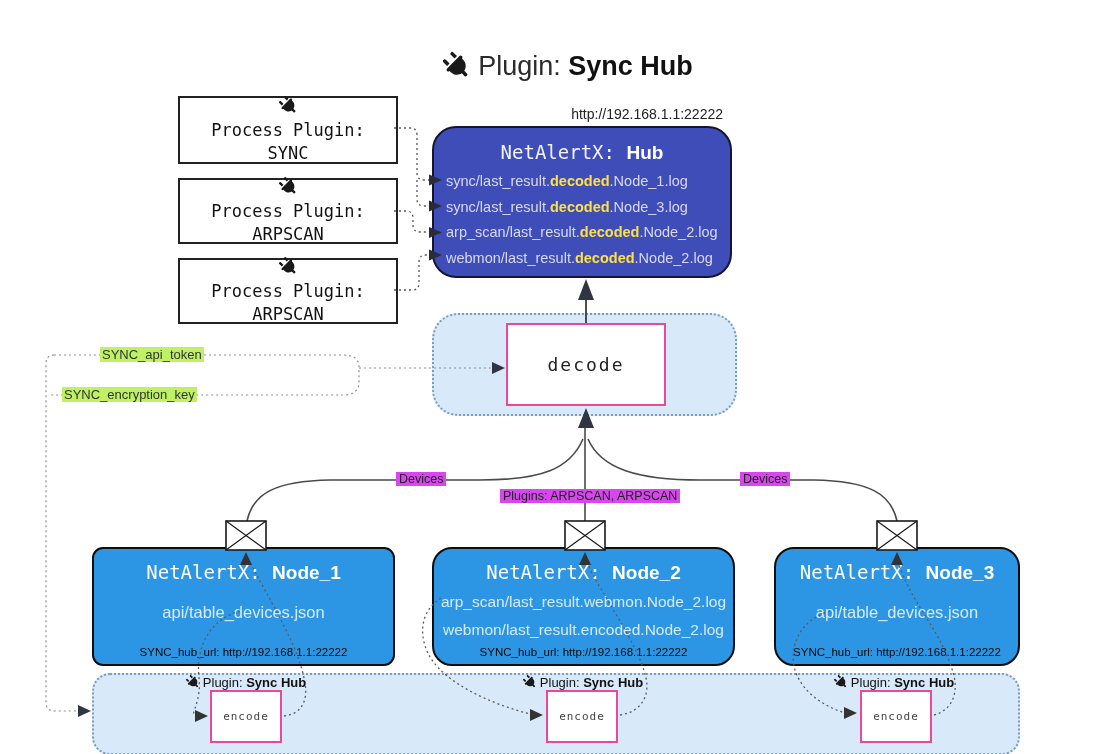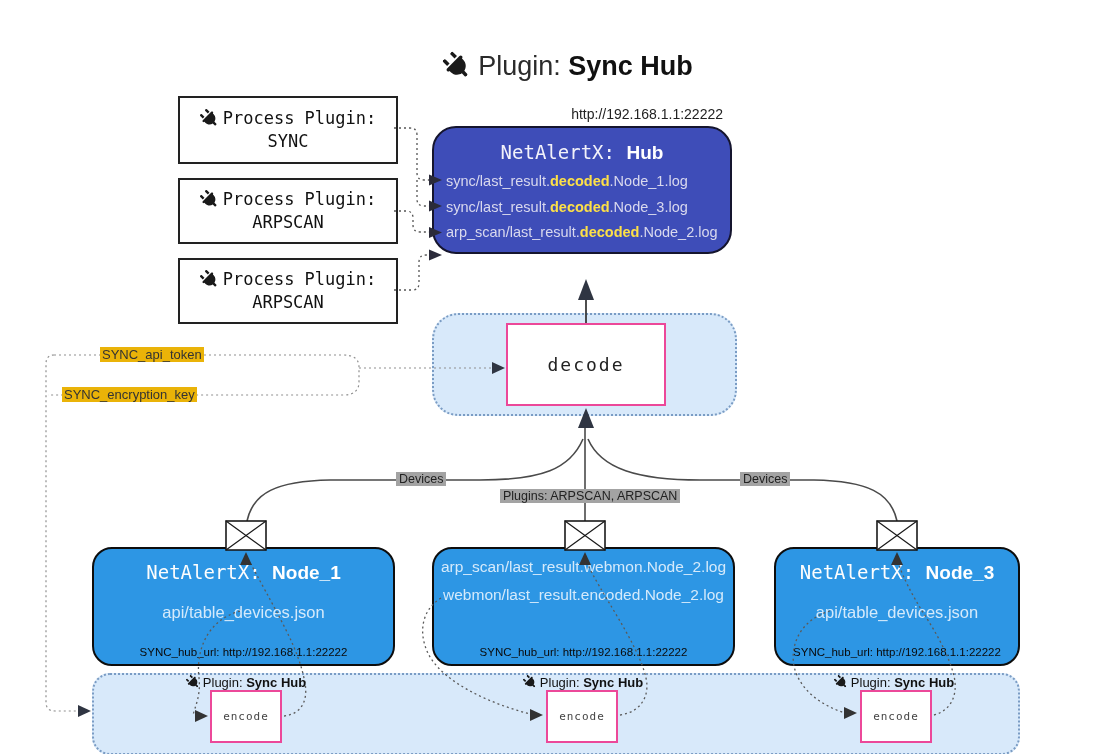--- a/index.html
+++ b/index.html
@@ -10,25 +10,25 @@
 
   
   .page-title{left:368px;top:16px;width:400px;height:44px;display:flex;align-items:center;justify-content:center;
               font-size:27px;color:#2b2b2b;gap:7px;z-index:2;}
   .page-title b{color:#111;font-weight:700;}
   .plug{fill:#1a1a1a;transform:rotate(-45deg);flex:0 0 auto;}
 
   
   .procbox{background:#fff;border:2px solid #222;z-index:2;display:flex;flex-direction:column;
            justify-content:center;align-items:center;font-size:17px;color:#111;line-height:23px;}
-  .procbox .l1{display:flex;align-items:center;gap:4px;}
+  .procbox .l1{display:flex;align-items:center;gap:4px;flex-direction:column;}
 
   
   .hub-url{left:423px;top:78px;width:300px;text-align:right;font-size:14px;color:#222;z-index:2;}
-  .hub{left:432px;top:98px;width:300px;height:128px;background:#3e4db8;border:2px solid #15152e;
+  .hub{left:432px;top:98px;width:300px;height:152px;background:#3e4db8;border:2px solid #15152e;
        border-radius:24px;z-index:2;box-sizing:border-box;}
   .hub-title{margin-top:13px;text-align:center;font-size:19px;color:#f2f2fa;}
   .hub-title b{font-family:"Liberation Sans","DejaVu Sans",sans-serif;color:#fff;}
   .hub-files{margin-top:5px;padding-left:12px;font-size:14.5px;line-height:25.5px;color:#d9d9ee;white-space:nowrap;}
   .hub-files b{color:#fde047;}
 
   
   .bluepanel{background:#d8e9fa;border:2px dotted #7a9cc4;box-sizing:border-box;z-index:1;}
   .decode-panel{left:432px;top:285px;width:305px;height:103px;border-radius:26px;}
   .iobox{background:#fff;border:2px solid #ec4899;box-sizing:border-box;display:flex;align-items:center;
@@ -45,22 +45,22 @@
   .node-files.single{margin-top:14px;font-size:16.5px;}
   .node-url{position:absolute;bottom:6px;left:0;width:100%;font-size:11.5px;color:#0a0a0a;}
 
   
   .bottom-panel{left:92px;top:645px;width:928px;height:82px;border-radius:18px;}
   .enc-label{height:16px;display:flex;align-items:center;justify-content:center;gap:3px;
              font-size:13px;color:#111;z-index:6;white-space:nowrap;}
   .enc-label b{font-weight:700;}
 
   
-  .edge-label{background:#a3a3a3;padding:0 3px;font-size:12.5px;color:#222;text-align:right;z-index:6;white-space:nowrap;}
-  .key-label{background:#eab308;padding:0 2px;font-size:13px;color:#333;z-index:6;white-space:nowrap;}
+  .edge-label{background:#d946ef;padding:0 3px;font-size:12.5px;color:#222;text-align:right;z-index:6;white-space:nowrap;}
+  .key-label{background:#bef264;padding:0 2px;font-size:13px;color:#333;z-index:6;white-space:nowrap;}
 
   svg.overlay{position:absolute;left:0;top:0;z-index:5;pointer-events:none;}
 </style>
 </head>
 <body>
 
 <div class="canvas">
 
   <svg width="0" height="0" style="position:absolute">
     <symbol id="plug-sym" viewBox="0 0 384 512">
@@ -103,32 +103,34 @@
     <span>ARPSCAN</span>
   </div>
 
   <div class="abs hub-url">http://192.168.1.1:22222</div>
   <div class="abs hub">
     <div class="hub-title mono"><span>NetAlertX: </span><b>Hub</b></div>
     <div class="hub-files">
       <div><span>sync/last_result.</span><b>decoded</b><span>.Node_1.log</span></div>
       <div><span>sync/last_result.</span><b>decoded</b><span>.Node_3.log</span></div>
       <div><span>arp_scan/last_result.</span><b>decoded</b><span>.Node_2.log</span></div>
+      <div><span>webmon/last_result.</span><b>decoded</b><span>.Node_2.log</span></div>
     </div>
   </div>
 
   <div class="abs bluepanel decode-panel"></div>
   <div class="abs iobox decode-box mono">decode</div>
 
-  <div class="abs node" style="left:92px;top:519px;width:303px;height:119px;">
+  <div class="abs node" style="left:92px;top:519px;width:303px;height:119px;border-radius:11px;">
     <div class="node-title mono"><span>NetAlertX: </span><b>Node_1</b></div>
     <div class="node-files single">api/table_devices.json</div>
     <div class="node-url">SYNC_hub_url: http://192.168.1.1:22222</div>
   </div>
   <div class="abs node" style="left:432px;top:519px;width:303px;height:119px;">
+    <div class="node-title mono"><span>NetAlertX: </span><b>Node_2</b></div>
     <div class="node-files">
       <div>arp_scan/last_result.webmon.Node_2.log</div>
       <div>webmon/last_result.encoded.Node_2.log</div>
     </div>
     <div class="node-url">SYNC_hub_url: http://192.168.1.1:22222</div>
   </div>
   <div class="abs node" style="left:774px;top:519px;width:246px;height:119px;">
     <div class="node-title mono"><span>NetAlertX: </span><b>Node_3</b></div>
     <div class="node-files single">api/table_devices.json</div>
     <div class="node-url">SYNC_hub_url: http://192.168.1.1:22222</div>

